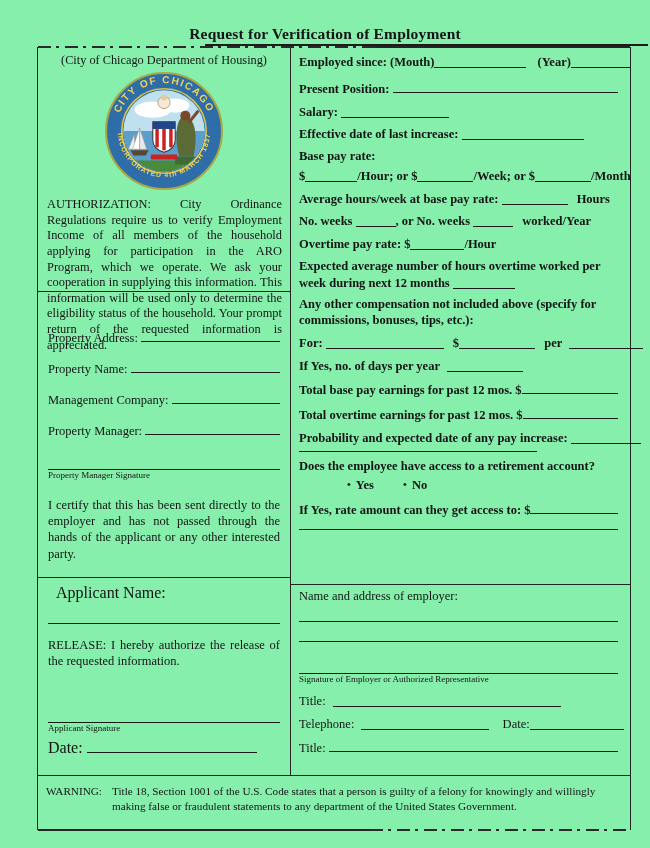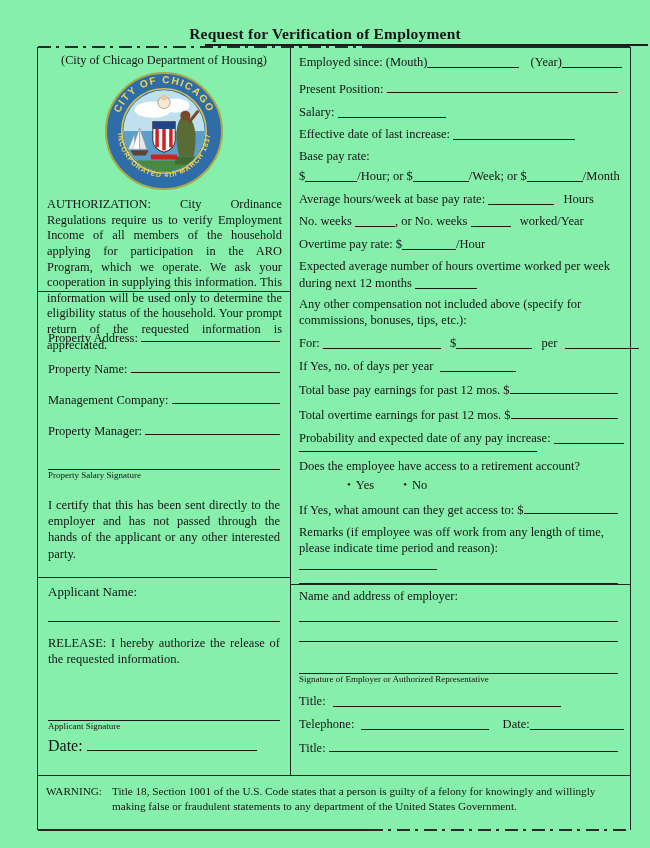--- a/index.html
+++ b/index.html
@@ -19,21 +19,21 @@
   .edge-bot-solid{bottom:-1px;left:0;width:56%;background:#242424;}
   .edge-bot-dash{bottom:-1px;left:56%;right:0;
     background:repeating-linear-gradient(90deg,#2a2a2a 0 13px,transparent 13px 18px,#2a2a2a 18px 21px,transparent 21px 27px);}
 
   .cols{display:flex;flex:1;min-height:0;}
   .col-left{width:253px;border-right:1.6px solid #242424;display:flex;flex-direction:column;box-sizing:border-box;}
   .col-right{flex:1;display:flex;flex-direction:column;min-width:0;}
   .lcell1{height:245px;border-bottom:1.6px solid #242424;box-sizing:border-box;}
   .lcell2{height:286px;border-bottom:1.6px solid #242424;box-sizing:border-box;padding:36px 10px 0 10px;}
   .lcell3{flex:1;padding:6px 10px 0 10px;}
-  .rcell1{height:538px;border-bottom:1.6px solid #242424;box-sizing:border-box;padding:7px 12px 0 8px;font-size:12.5px;}
+  .rcell1{height:538px;border-bottom:1.6px solid #242424;box-sizing:border-box;padding:7px 12px 0 8px;font-size:12.5px;font-weight:bold;}
   .rcell2{flex:1;padding:4px 12px 0 8px;font-size:12.5px;}
 
   .lc-header{text-align:center;font-size:12.3px;padding-top:6px;}
   .seal-wrap{text-align:center;margin-top:3px;}
   .auth{font-size:12.4px;line-height:1.26;text-align:justify;padding:2px 8px 0 9px;}
 
   .row{margin-bottom:6px;line-height:1.26;white-space:nowrap;}
   .row.wrap{white-space:normal;}
   .frow{display:flex;align-items:baseline;margin-bottom:6px;line-height:1.26;}
   .bl{display:inline-block;border-bottom:1.1px solid #1a1a1a;height:13px;vertical-align:-2px;}
@@ -136,26 +136,26 @@
           </div>
           <div class="lrow">
             <span>Management Company:</span>&nbsp;
             <span class="bl"></span>
           </div>
           <div class="lrow">
             <span>Property Manager:</span>&nbsp;
             <span class="bl"></span>
           </div>
           <div class="hairline" style="margin-top:30px;"></div>
-          <div class="caption">Property Salary Signature</div>
+          <div class="caption">Property Manager Signature</div>
           <div class="para" style="margin-top:16px;">I certify that this has been sent directly to the employer and has not passed through the hands of the applicant or any other interested party.</div>
         </div>
 
         <div class="lcell3">
-          <div style="font-size:13px;">Applicant Name:</div>
+          <div style="font-size:16px;margin-left:8px;">Applicant Name:</div>
           <div class="hairline" style="margin-top:21px;"></div>
           <div class="para" style="margin-top:13px;">RELEASE:  I hereby authorize the release of the requested information.</div>
           <div class="hairline" style="margin-top:52px;"></div>
           <div class="caption">Applicant Signature</div>
           <div class="frow" style="margin-top:5px;">
             <span>Date:</span>&nbsp;
             <span class="bl grow" style="max-width:170px;"></span>
           </div>
         </div>
       </div>
@@ -231,26 +231,22 @@
           </div>
           <div class="hairline" style="width:238px;margin-bottom:7px;"></div>
           <div class="row" style="margin-bottom:4px;">
             <span>Does the employee have access to a retirement account?</span>
           </div>
           <div class="row indent">
             <span class="opt"><span class="bullet">•</span><span>Yes</span></span>
             <span class="opt"><span class="bullet">•</span><span>No</span></span>
           </div>
           <div class="frow">
-            <span>If Yes, what amount can they get access to: $</span>
+            <span>If Yes, rate amount can they get access to: $</span>
               <span class="bl grow"></span>
-          </div>
-          <div class="row wrap" style="margin-bottom:5px;">
-            <span>Remarks (if employee was off work from any length of time, please indicate time period and reason):</span>
-            <span class="bl" style="width:138px;"></span>
           </div>
           <div class="hairline" style="margin-top:10px;"></div>
         </div>
 
         <div class="rcell2">
           <div>Name and address of employer:</div>
           <div class="hairline" style="margin-top:17px;"></div>
           <div class="hairline" style="margin-top:19px;"></div>
           <div class="hairline" style="margin-top:31px;"></div>
           <div class="caption">Signature of Employer or Authorized Representative</div>

